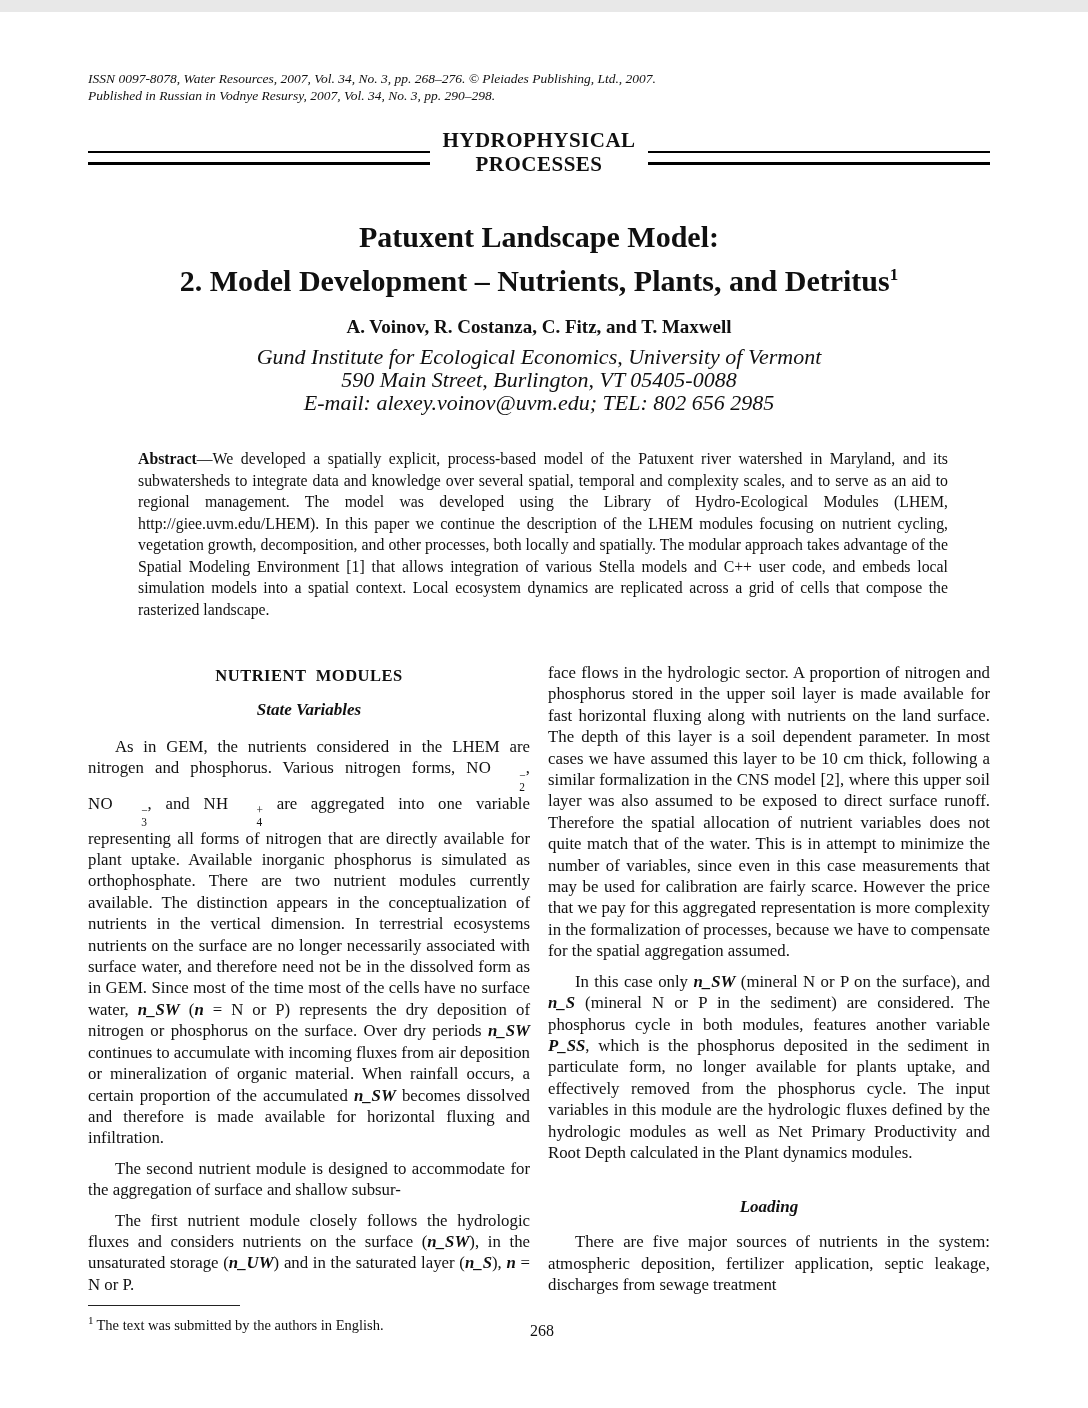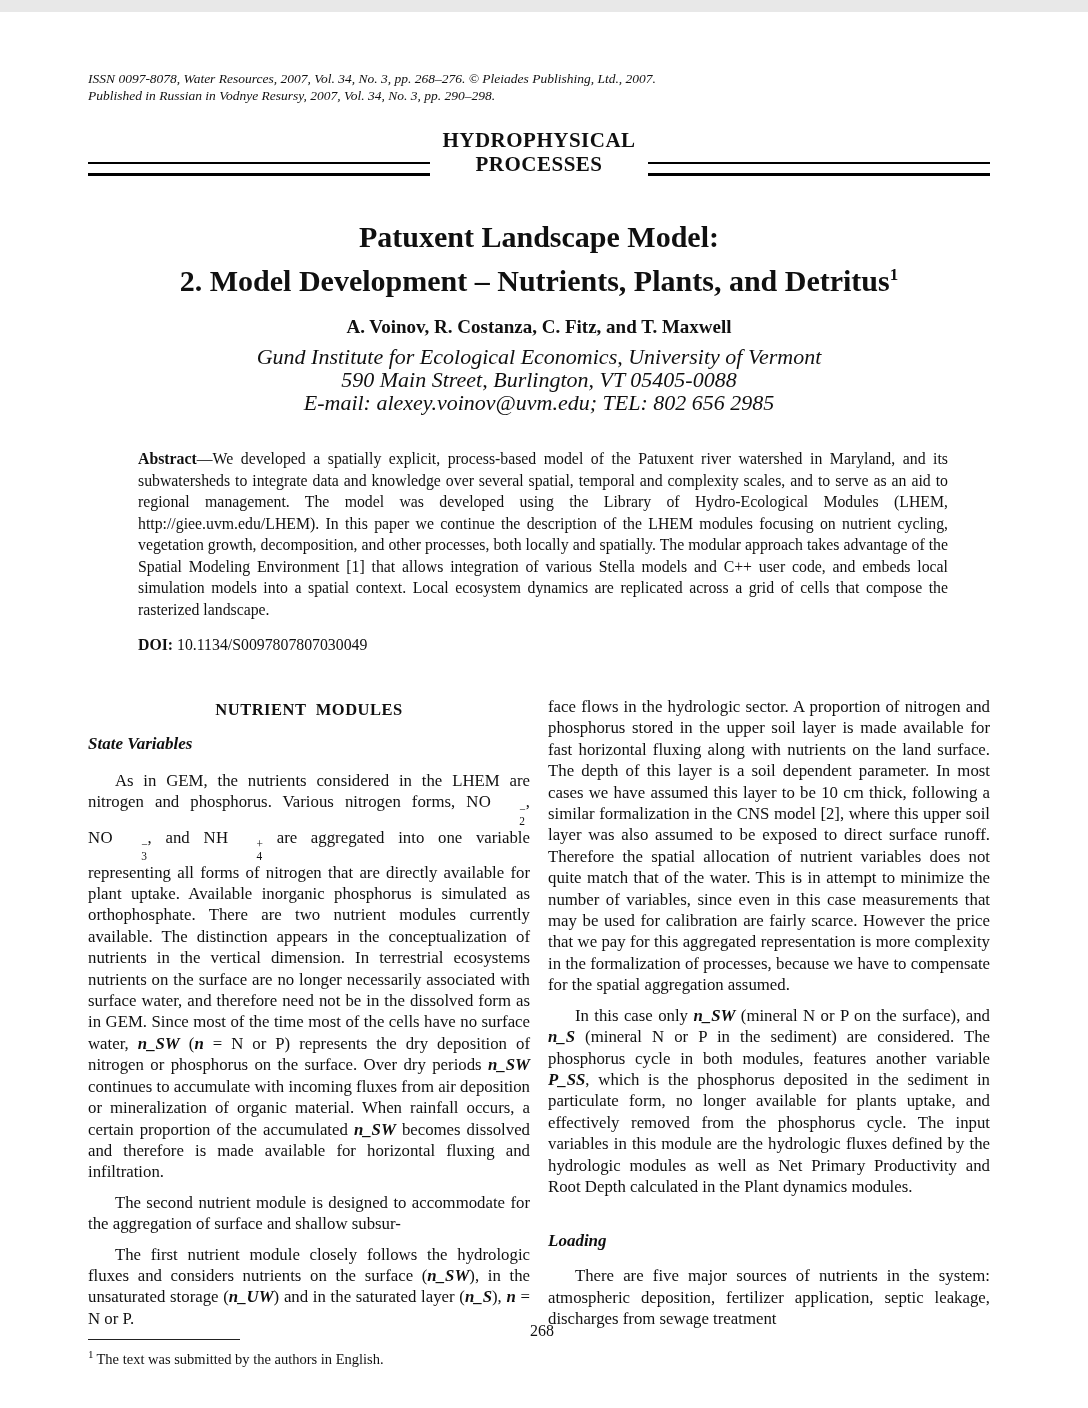--- a/index.html
+++ b/index.html
@@ -5,38 +5,38 @@
   html,body{margin:0;padding:0;background:#e8e8e8;}
   .page{
     width:1088px;height:1408px;box-sizing:border-box;
     margin:12px auto;background:#ffffff;color:#101010;
     padding:58px 98px 0 88px;position:relative;
     font-family:"Liberation Serif","DejaVu Serif",serif;
   }
   
   .meta{font-style:italic;font-size:13.5px;line-height:17px;}
   
-  .banner{display:flex;align-items:flex-end;margin-top:24px;}
+  .banner{display:flex;align-items:center;margin-top:24px;}
   .banner .dbl{flex:1;height:9px;border-top:2px solid #000;border-bottom:3.5px solid #000;margin-top:11px;}
   .banner-text{padding:0 12px;text-align:center;font-weight:bold;font-size:21px;line-height:24px;letter-spacing:0.5px;white-space:nowrap;}
   
   .title-block{text-align:center;margin-top:42px;font-weight:bold;font-size:30px;line-height:38px;}
   .title-block sup{font-size:17px;}
   .authors{text-align:center;font-weight:bold;font-size:19px;margin-top:16px;}
   .affil{text-align:center;font-style:italic;font-size:22px;line-height:23px;margin-top:7px;}
   
   .abstract{margin:34px 42px 0 50px;text-align:justify;font-size:15.8px;line-height:21.5px;}
   .ab-label{font-weight:bold;}
   .doi{margin:16px 42px 0 50px;font-size:15.8px;}
   .doi b{font-weight:bold;}
   
   .columns{display:flex;gap:18px;margin-top:42px;}
   .col{flex:1;min-width:0;}
   .col-heading{text-align:center;font-size:16.5px;letter-spacing:0.5px;word-spacing:5px;margin:4px 0 0 0;}
-  .col-subheading{text-align:left;font-style:italic;font-size:17px;margin:14px 0 0 0;}
+  .col-subheading{text-align:center;font-style:italic;font-size:17px;margin:14px 0 0 0;}
   .para{margin:0;text-align:justify;font-size:16.8px;line-height:21.4px;}
   .para.first{margin-top:16px;}
   .para + .para{margin-top:9px;}
   .para.indent{text-indent:1.6em;}
   .seg-bi{font-weight:bold;font-style:italic;}
   .chem{white-space:nowrap;}
   .chem .base{letter-spacing:0.5px;}
   .chem .stack{display:inline-flex;flex-direction:column;align-items:flex-start;font-size:0.68em;line-height:1.05;vertical-align:-0.45em;margin-left:1px;}
   .loading-head{margin-top:34px;}
   .loading-para{margin-top:14px;}
@@ -75,21 +75,20 @@
   <div class="authors">A. Voinov, R. Costanza, C. Fitz, and T. Maxwell</div>
 
   <div class="affil">
     <div>Gund Institute for Ecological Economics, University of Vermont</div>
     <div>590 Main Street, Burlington, VT 05405-0088</div>
     <div>E-mail: alexey.voinov@uvm.edu; TEL: 802 656 2985</div>
   </div>
 
   <p class="abstract"><b class="ab-label">Abstract</b><span>—We developed a spatially explicit, process-based model of the Patuxent river watershed in Maryland, and its subwatersheds to integrate data and knowledge over several spatial, temporal and complexity scales, and to serve as an aid to regional management. The model was developed using the Library of Hydro-Ecological Modules (LHEM, http://giee.uvm.edu/LHEM). In this paper we continue the description of the LHEM modules focusing on nutrient cycling, vegetation growth, decomposition, and other processes, both locally and spatially. The modular approach takes advantage of the Spatial Modeling Environment [1] that allows integration of various Stella models and C++ user code, and embeds local simulation models into a spatial context. Local ecosystem dynamics are replicated across a grid of cells that compose the rasterized landscape.</span></p>
 
-  <p class="doi"><b>DOI:</b> <span>10.1134/S0097807807030049</span></p>
 
   <div class="columns">
 
     <div class="col">
       <h3 class="col-heading">NUTRIENT MODULES</h3>
       <h4 class="col-subheading">State Variables</h4>
       <p class="para indent first"><span>As in GEM, the nutrients considered in the LHEM are nitrogen and phosphorus. Various nitrogen forms, </span><span class="chem"><span class="base">NO</span><span class="stack">
               <span>−</span>
               <span>2</span>
             </span></span><span>, </span><span class="chem"><span class="base">NO</span><span class="stack">

